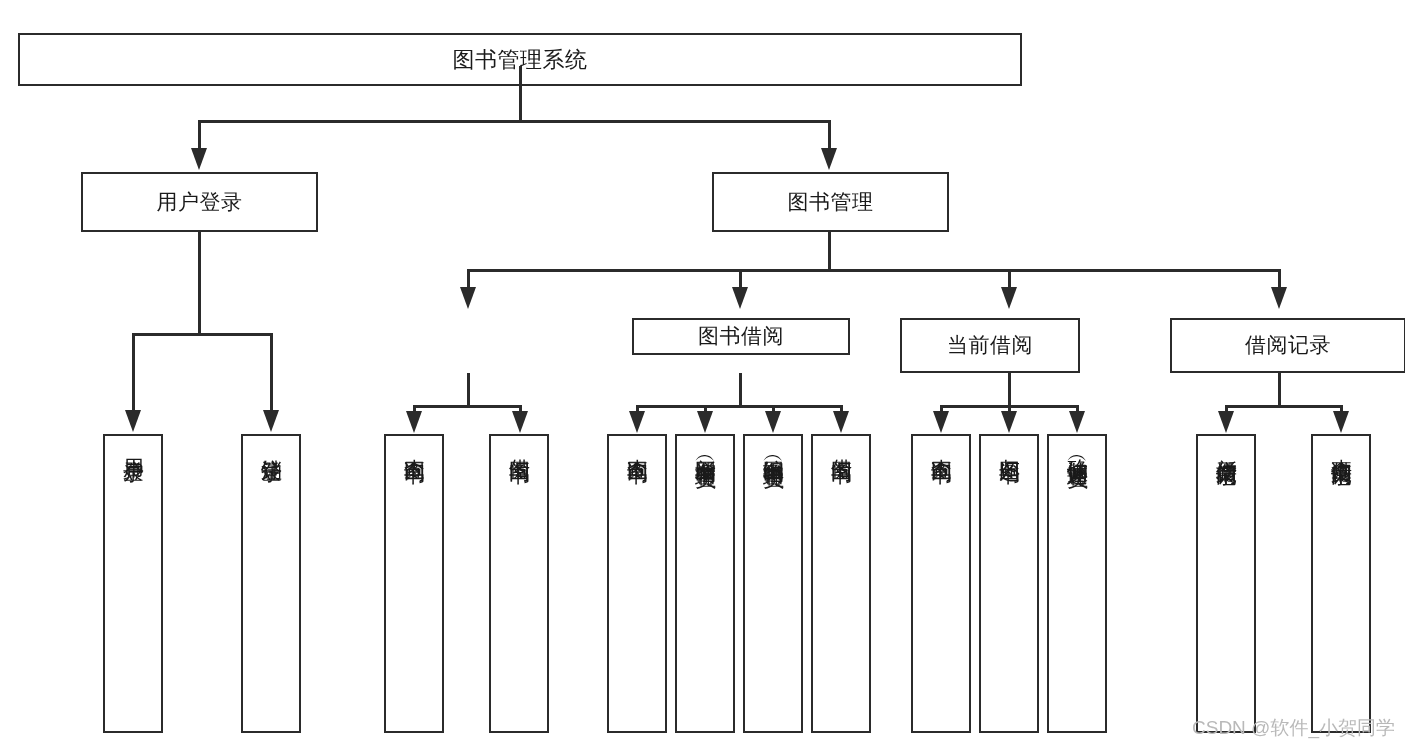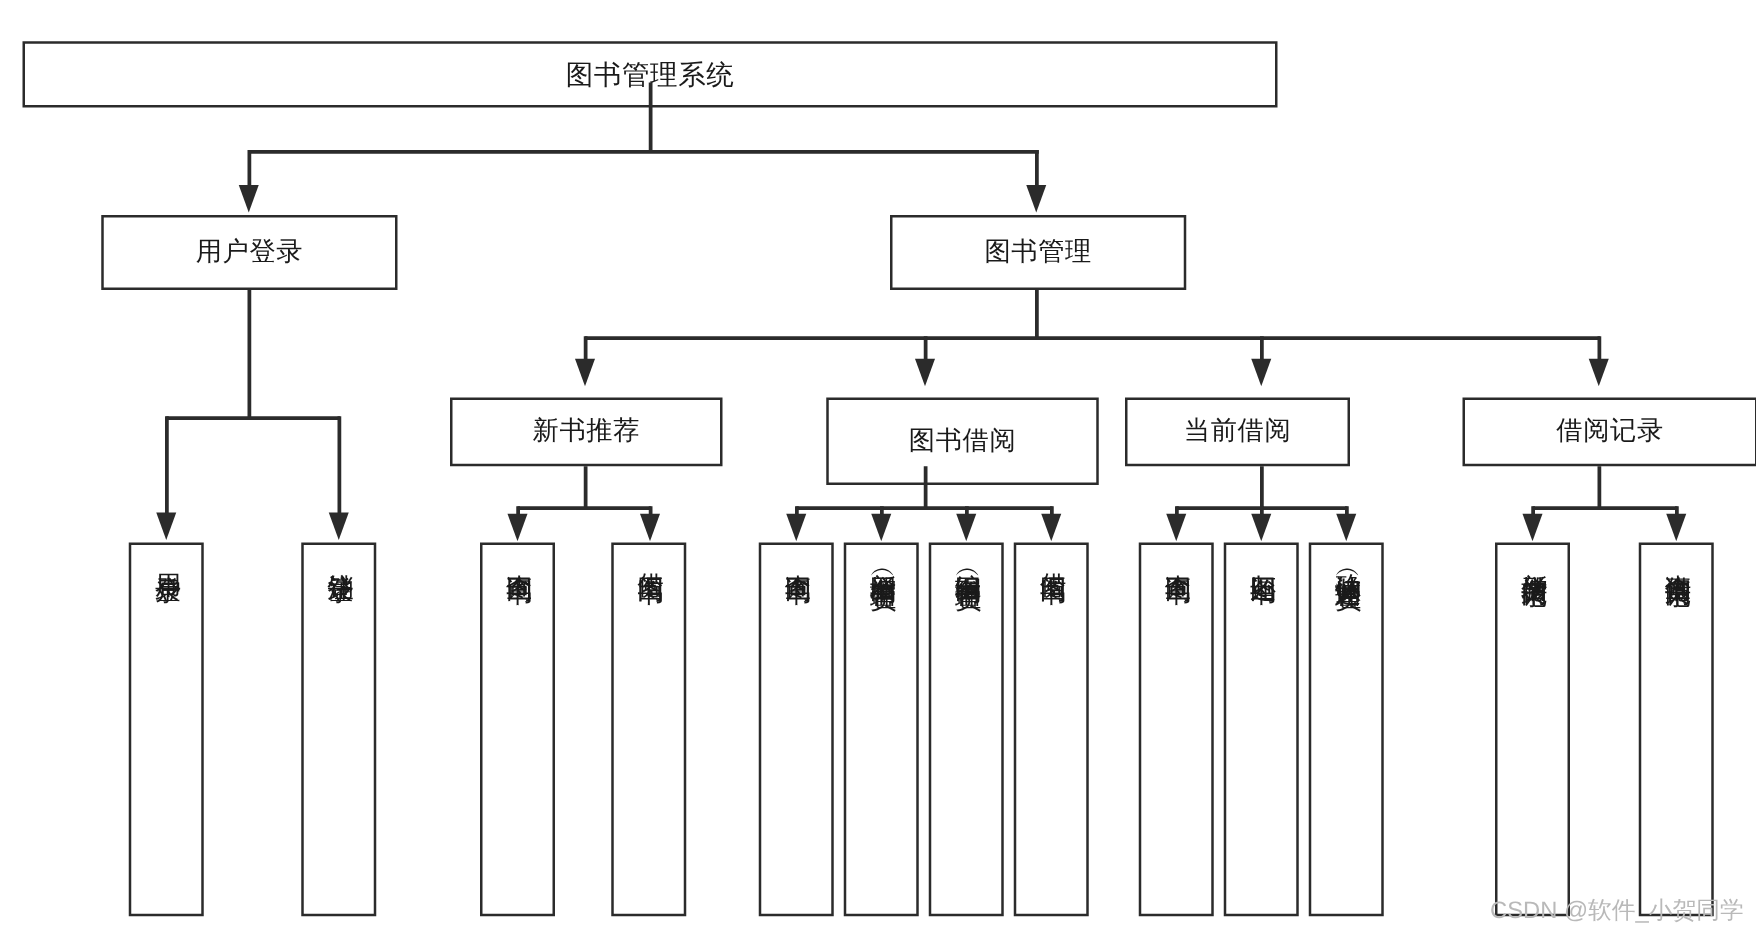--- a/index.html
+++ b/index.html
@@ -113,24 +113,21 @@
   <div class="hline" style="left:468px; top:269px; width:812px;"></div>
   <div class="vline" style="left:467px; top:269px; height:20px;"></div>
   <div class="arrow" style="left:460px; top:287px;"></div>
   <div class="vline" style="left:739px; top:269px; height:20px;"></div>
   <div class="arrow" style="left:732px; top:287px;"></div>
   <div class="vline" style="left:1008px; top:269px; height:20px;"></div>
   <div class="arrow" style="left:1001px; top:287px;"></div>
   <div class="vline" style="left:1278px; top:269px; height:20px;"></div>
   <div class="arrow" style="left:1271px; top:287px;"></div>
 
-  <div class="node lvl3" style="left:360px; top:318px; width:218px; height:55px;">
-    <span class="lbl">新书推荐</span>
-  </div>
-  <div class="node lvl3" style="left:632px; top:318px; width:218px; height:70px;margin-left:29px;">
+  <div class="node lvl3" style="left:632px; top:318px; width:218px; height:37px;">
     <span class="lbl">图书借阅</span>
   </div>
   <div class="node lvl3" style="left:900px; top:318px; width:180px; height:55px;">
     <span class="lbl">当前借阅</span>
   </div>
   <div class="node lvl3" style="left:1170px; top:318px; width:236px; height:55px;">
     <span class="lbl">借阅记录</span>
   </div>
 
   <div class="vline" style="left:467px; top:373px; height:34px;"></div>

